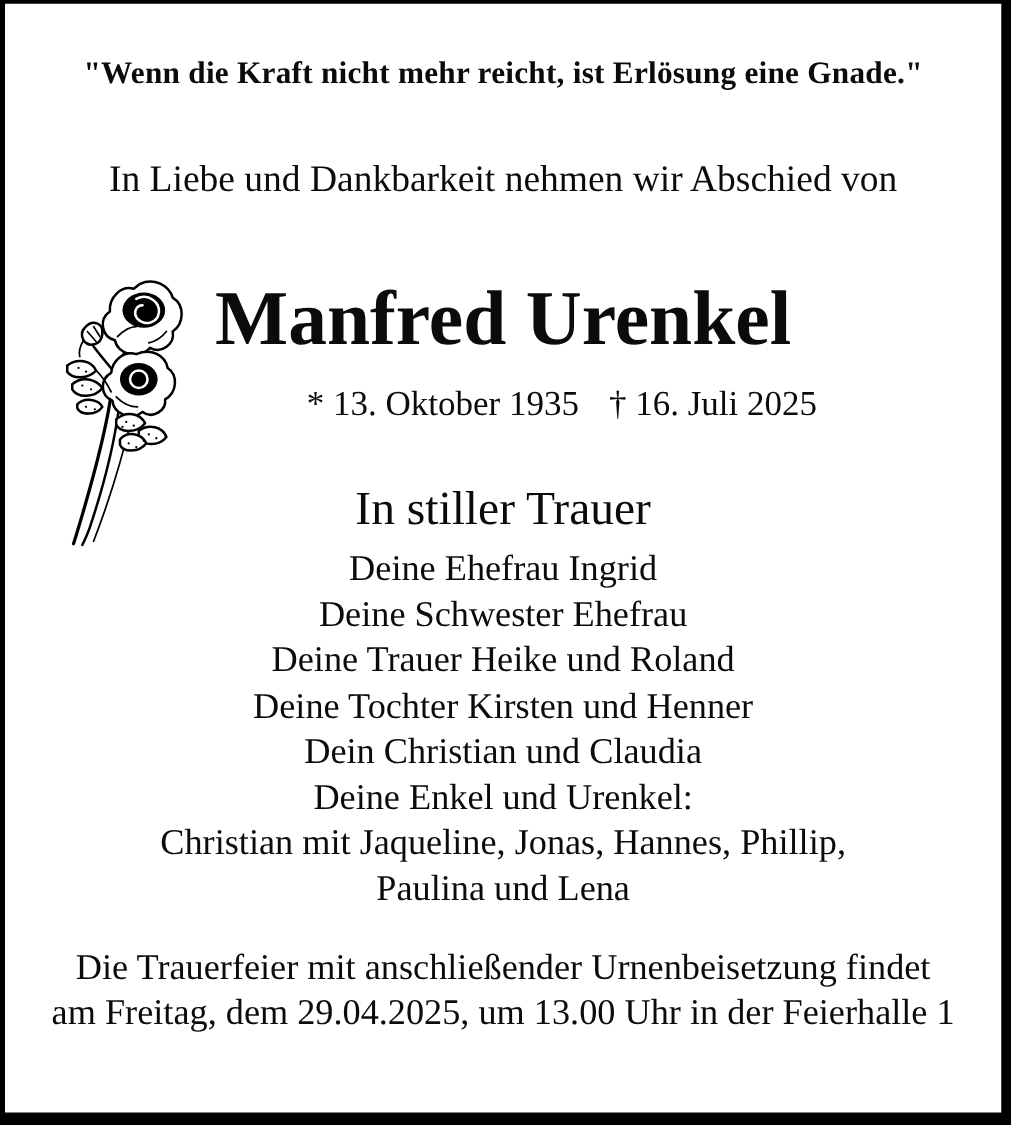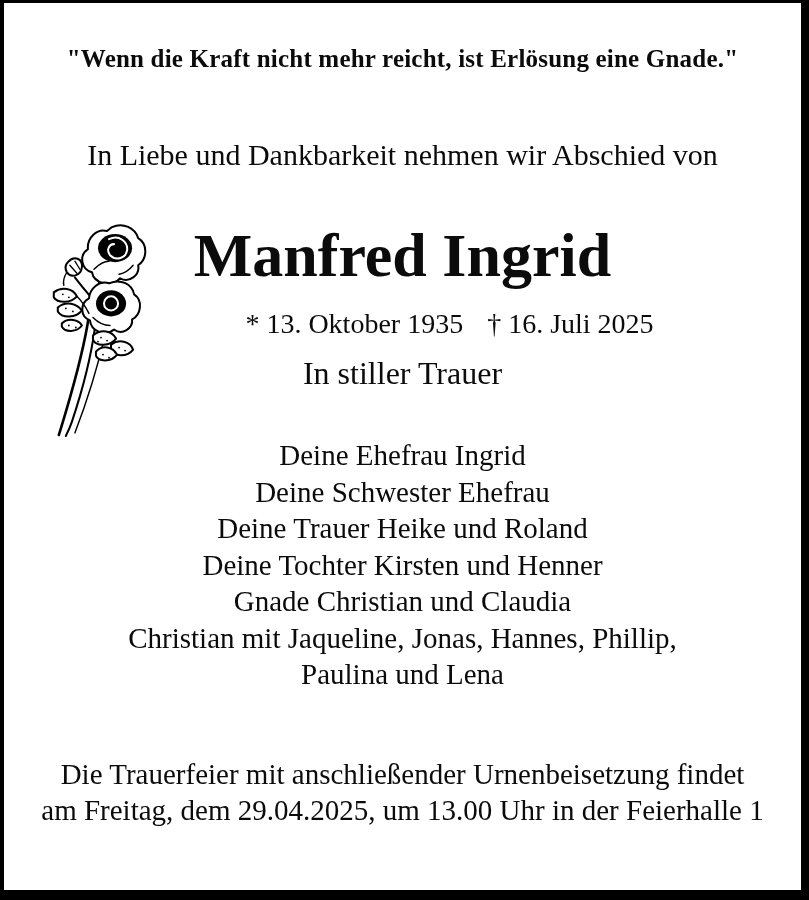--- a/index.html
+++ b/index.html
@@ -26,40 +26,40 @@
     width: 100%;
     text-align: center;
   }
   .quote {
     top: 42px;
     font-size: 25px;
     font-weight: bold;
     letter-spacing: 0.2px;
   }
   .intro {
-    top: 135px;
+    top: 124px;
     font-size: 30px;
   }
   .deceased-name {
     top: 219px;
     font-size: 62px;
     font-weight: bold;
     line-height: 66px;
   }
   .dates {
     top: 305px;
     font-size: 28px;
     padding-left: 47px;
   }
   .dates .death {
     margin-left: 24px;
   }
   .mourning-header {
-    top: 352px;
-    font-size: 32px;
+    top: 382px;
+    font-size: 38px;
   }
   .mourners {
     top: 414px;
     font-size: 29px;
     line-height: 36.5px;
     margin-top: 20px;
   }
   .funeral {
     top: 753px;
     font-size: 29px;
@@ -130,34 +130,35 @@
             <circle cx="76" cy="135" r="0.9"></circle>
           <circle cx="54" cy="139" r="0.9"></circle>
             <circle cx="60" cy="142" r="0.9"></circle>
           <circle cx="49" cy="126" r="0.9"></circle>
             <circle cx="66" cy="137" r="0.9"></circle>
         </g>
       </g>
     </svg>
   </div>
 
-  <div class="abs deceased-name">Manfred Ingrid</div>
+  <div class="abs deceased-name">Manfred Urenkel</div>
 
   <div class="abs dates">
     <span class="birth">* 13. Oktober 1935</span><span class="death">† 16. Juli 2025</span>
   </div>
 
   <div class="abs mourning-header">In stiller Trauer</div>
 
   <div class="abs mourners">
     <div>Deine Ehefrau Ingrid</div>
     <div>Deine Schwester Ehefrau</div>
     <div>Deine Trauer Heike und Roland</div>
     <div>Deine Tochter Kirsten und Henner</div>
-    <div>Gnade Christian und Claudia</div>
+    <div>Dein Christian und Claudia</div>
+    <div>Deine Enkel und Urenkel:</div>
     <div>Christian mit Jaqueline, Jonas, Hannes, Phillip,</div>
     <div>Paulina und Lena</div>
   </div>
 
   <div class="abs funeral">
     <div>Die Trauerfeier mit anschließender Urnenbeisetzung findet</div>
     <div>am Freitag, dem 29.04.2025, um 13.00 Uhr in der Feierhalle 1</div>
   </div>
 
 </div>

